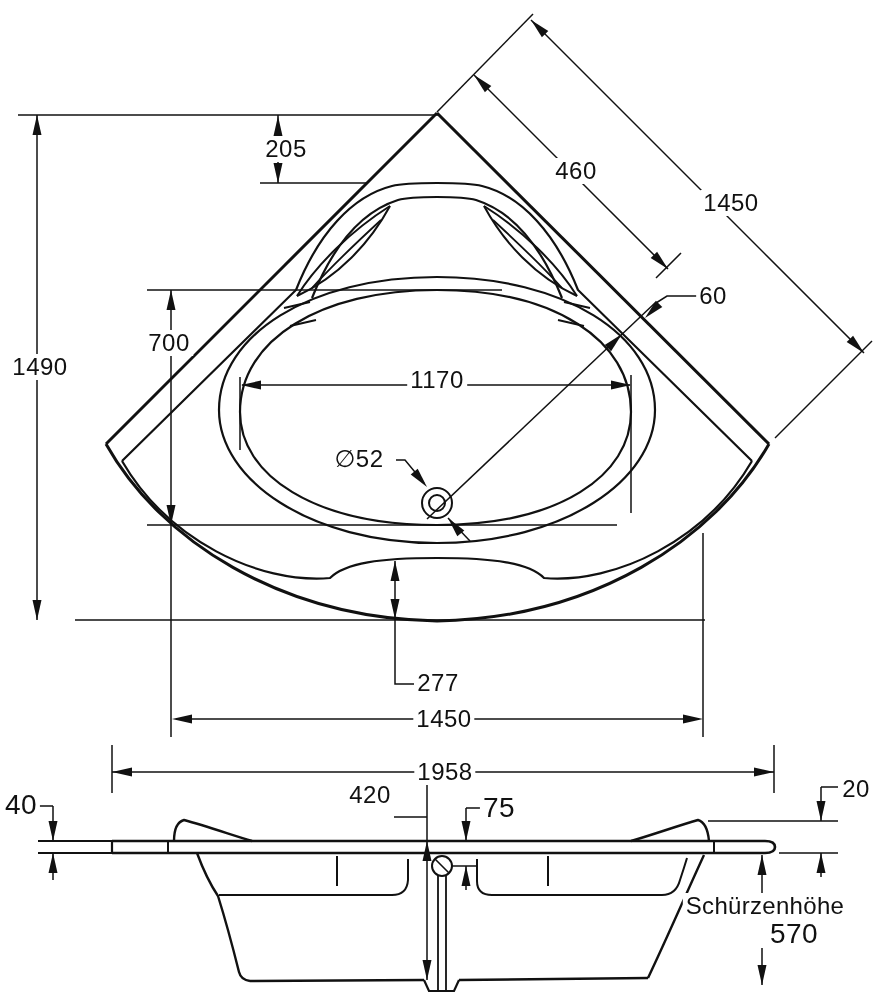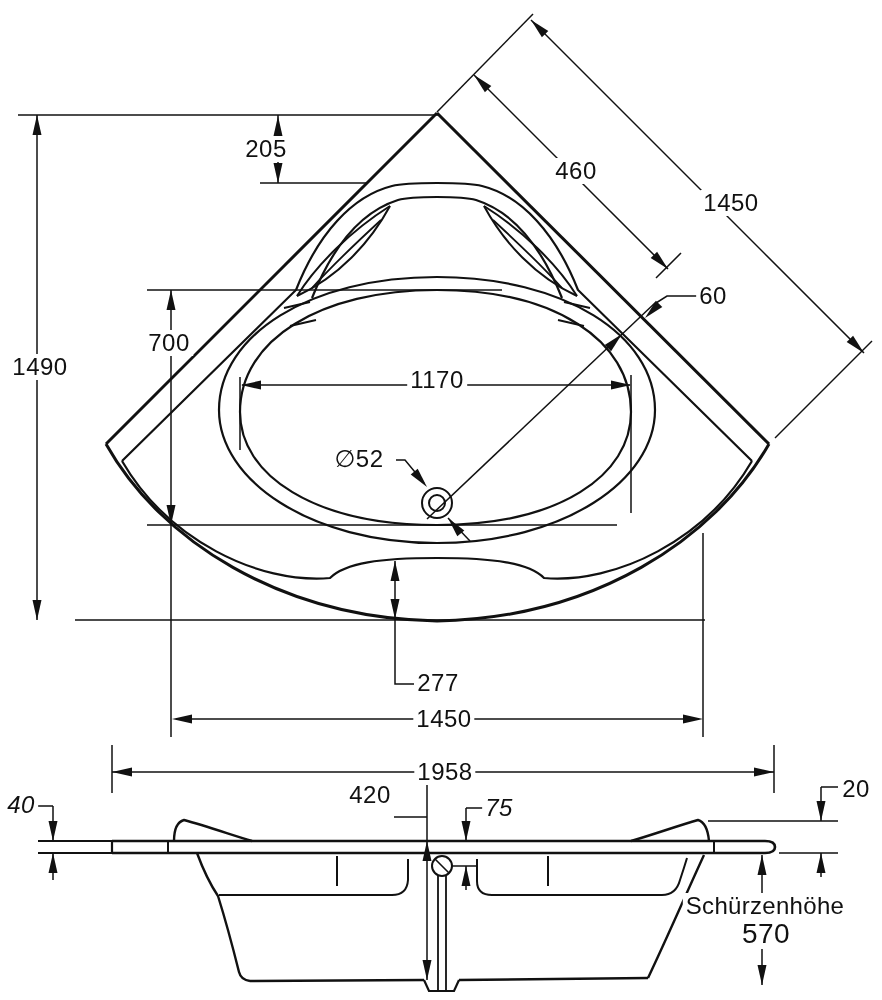--- a/index.html
+++ b/index.html
@@ -6,23 +6,23 @@
   #stage{
     position:relative;width:882px;height:1000px;background:#ffffff;
     font-family:"Liberation Sans","DejaVu Sans",sans-serif;overflow:hidden;
   }
   #lines{position:absolute;left:0;top:0;}
   .lbl{
     position:absolute;transform:translate(-50%,-50%);
     background:#ffffff;color:#111;font-size:24px;line-height:1;
     padding:1px 3px;white-space:nowrap;letter-spacing:.5px;
   }
-  .lbl.small{font-size:24px;font-style:italic;}
+  .lbl.small{font-size:28px;}
   .lbl.caption{font-size:24px;letter-spacing:.3px;}
-  .lbl.big{font-size:28px;}
+  .lbl.big{font-size:28px;margin-left:28px;}
 </style>
 </head>
 <body>
 
 <div id="stage">
 
 <svg id="lines" width="882" height="1000" viewBox="0 0 882 1000">
 
   <g stroke="#111" fill="none">
 
@@ -159,21 +159,21 @@
     <polygon points="466,841 461.5,821 470.5,821"></polygon>
     <polygon points="466,866 461.5,886 470.5,886"></polygon>
     <polygon points="427,841 422.5,861 431.5,861"></polygon>
     <polygon points="427,980 422.5,960 431.5,960"></polygon>
     <polygon points="762,855 757.5,875 766.5,875"></polygon>
     <polygon points="762,985 757.5,965 766.5,965"></polygon>
   </g>
 </svg>
 
   <div class="lbl" style="left:40px;top:367px">1490</div>
-  <div class="lbl" style="left:266px;top:149px">205</div>
+  <div class="lbl" style="left:286px;top:149px">205</div>
   <div class="lbl" style="left:576px;top:171px">460</div>
   <div class="lbl" style="left:731px;top:203px">1450</div>
   <div class="lbl" style="left:713px;top:296px">60</div>
   <div class="lbl" style="left:169px;top:343px">700</div>
   <div class="lbl" style="left:437px;top:380px">1170</div>
   <div class="lbl" style="left:359px;top:459px">∅52</div>
   <div class="lbl" style="left:438px;top:683px">277</div>
   <div class="lbl" style="left:444px;top:719px">1450</div>
   <div class="lbl" style="left:445px;top:772px">1958</div>
   <div class="lbl small" style="left:21px;top:805px">40</div>

